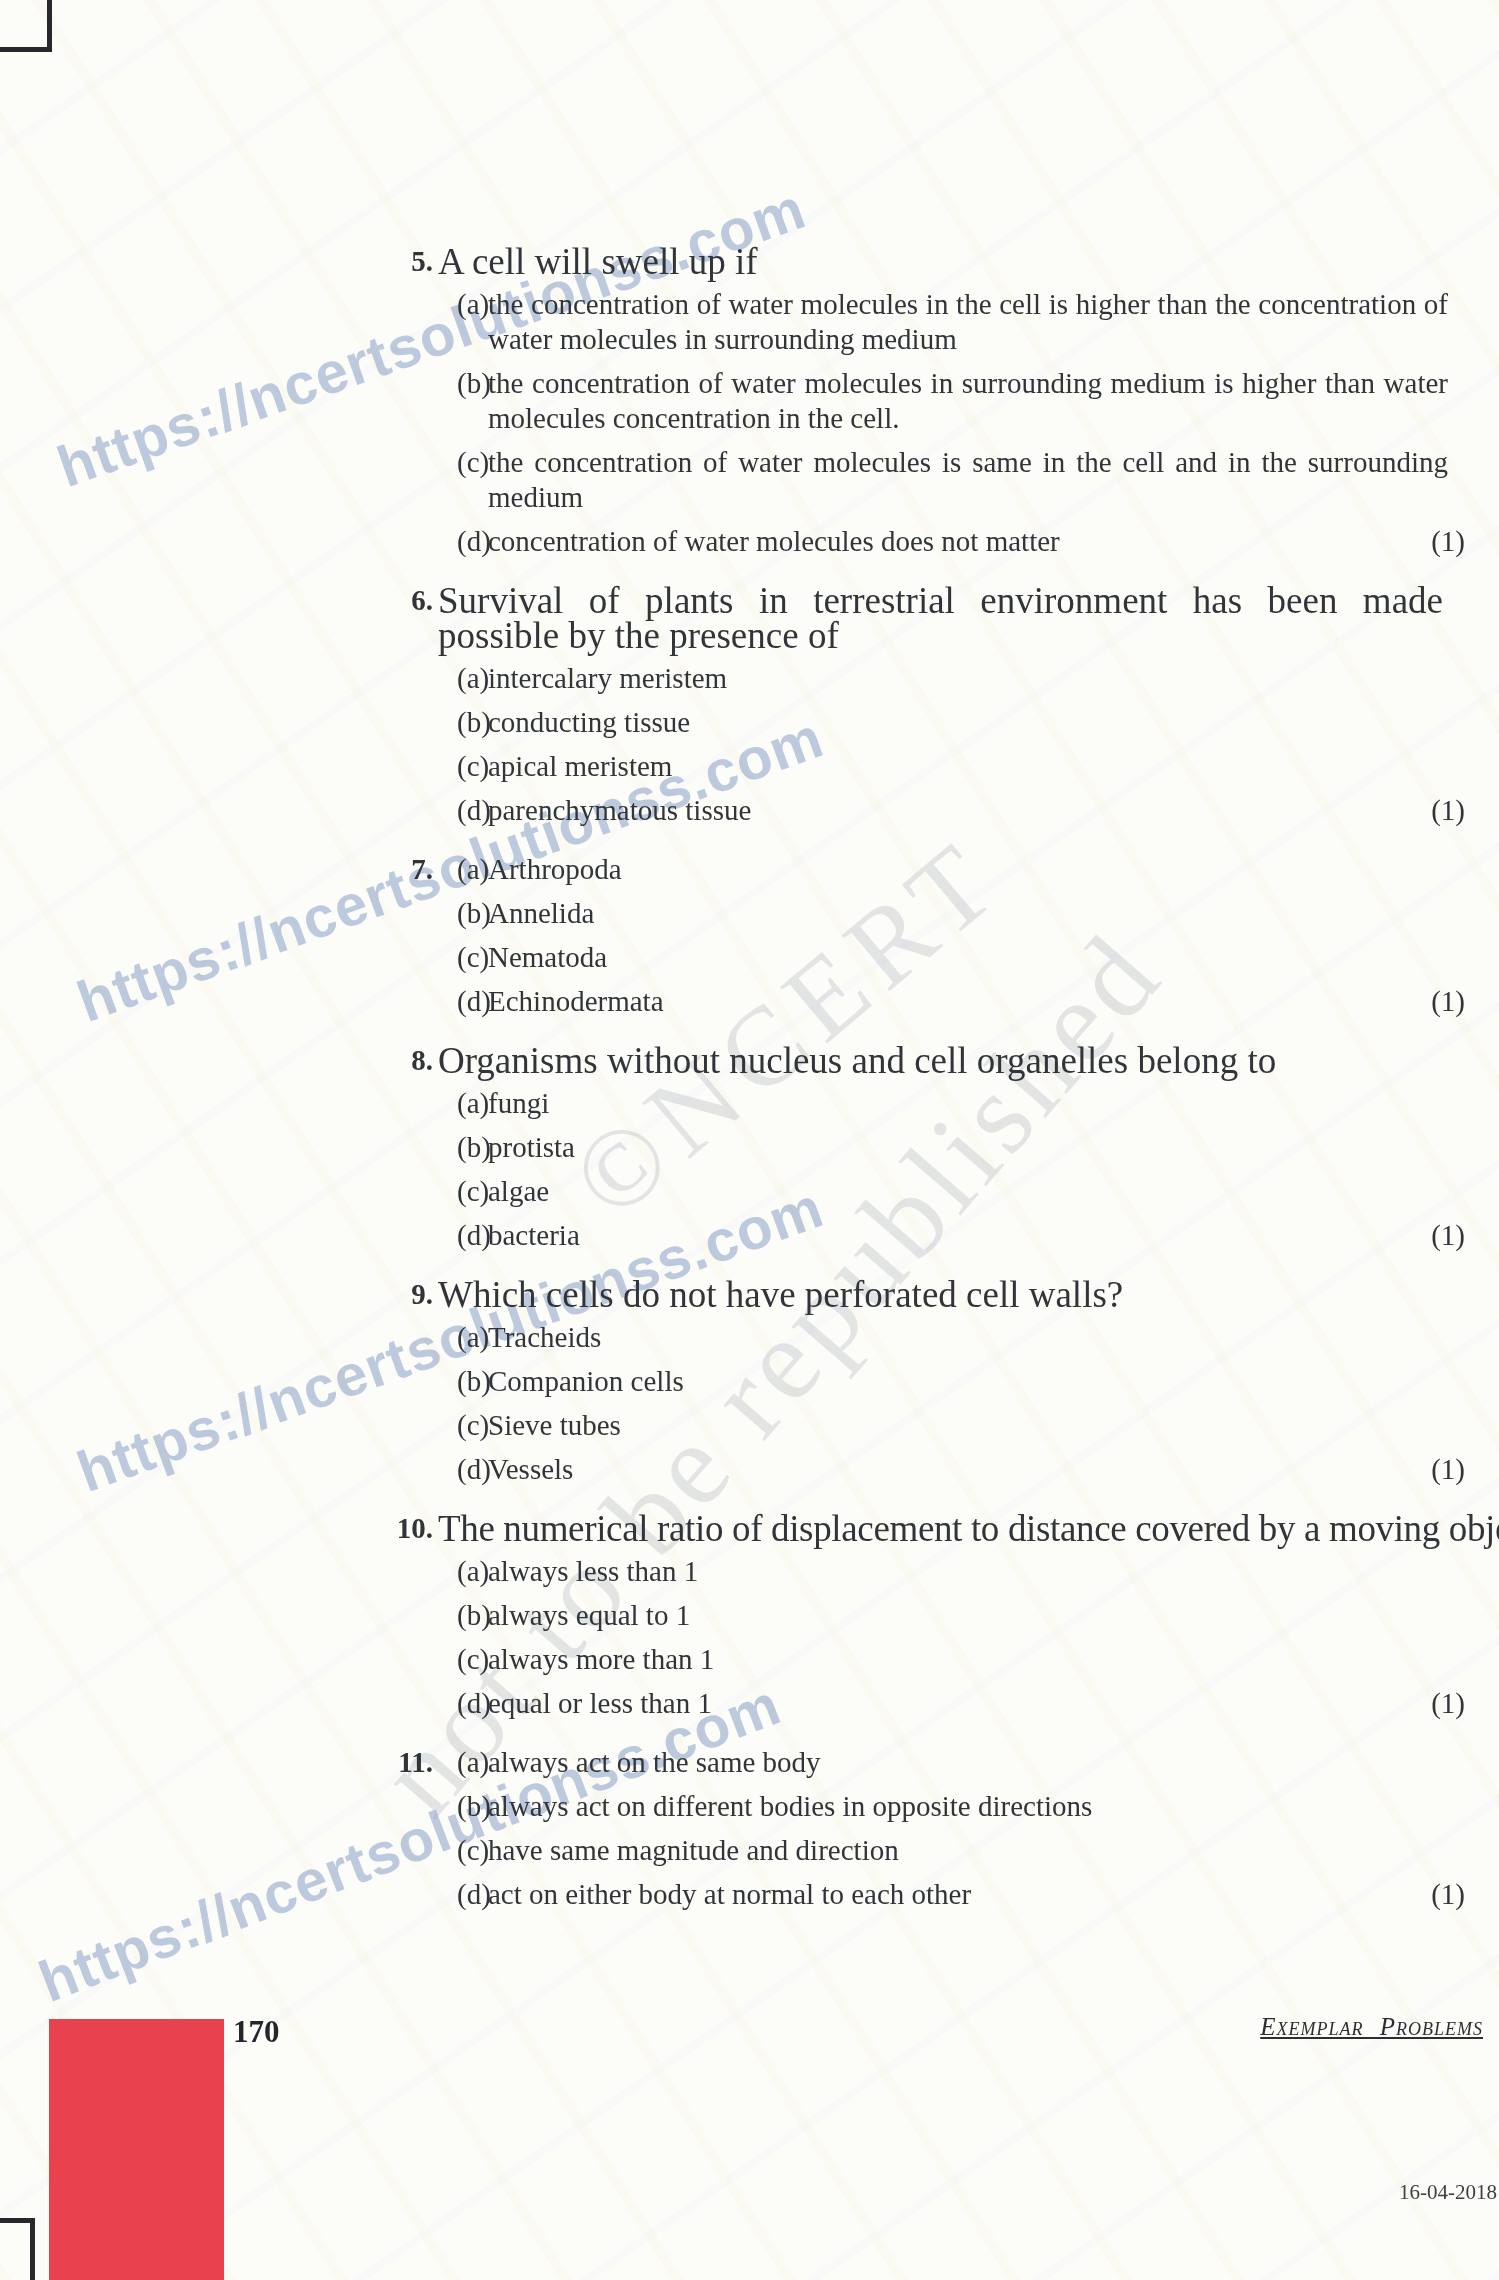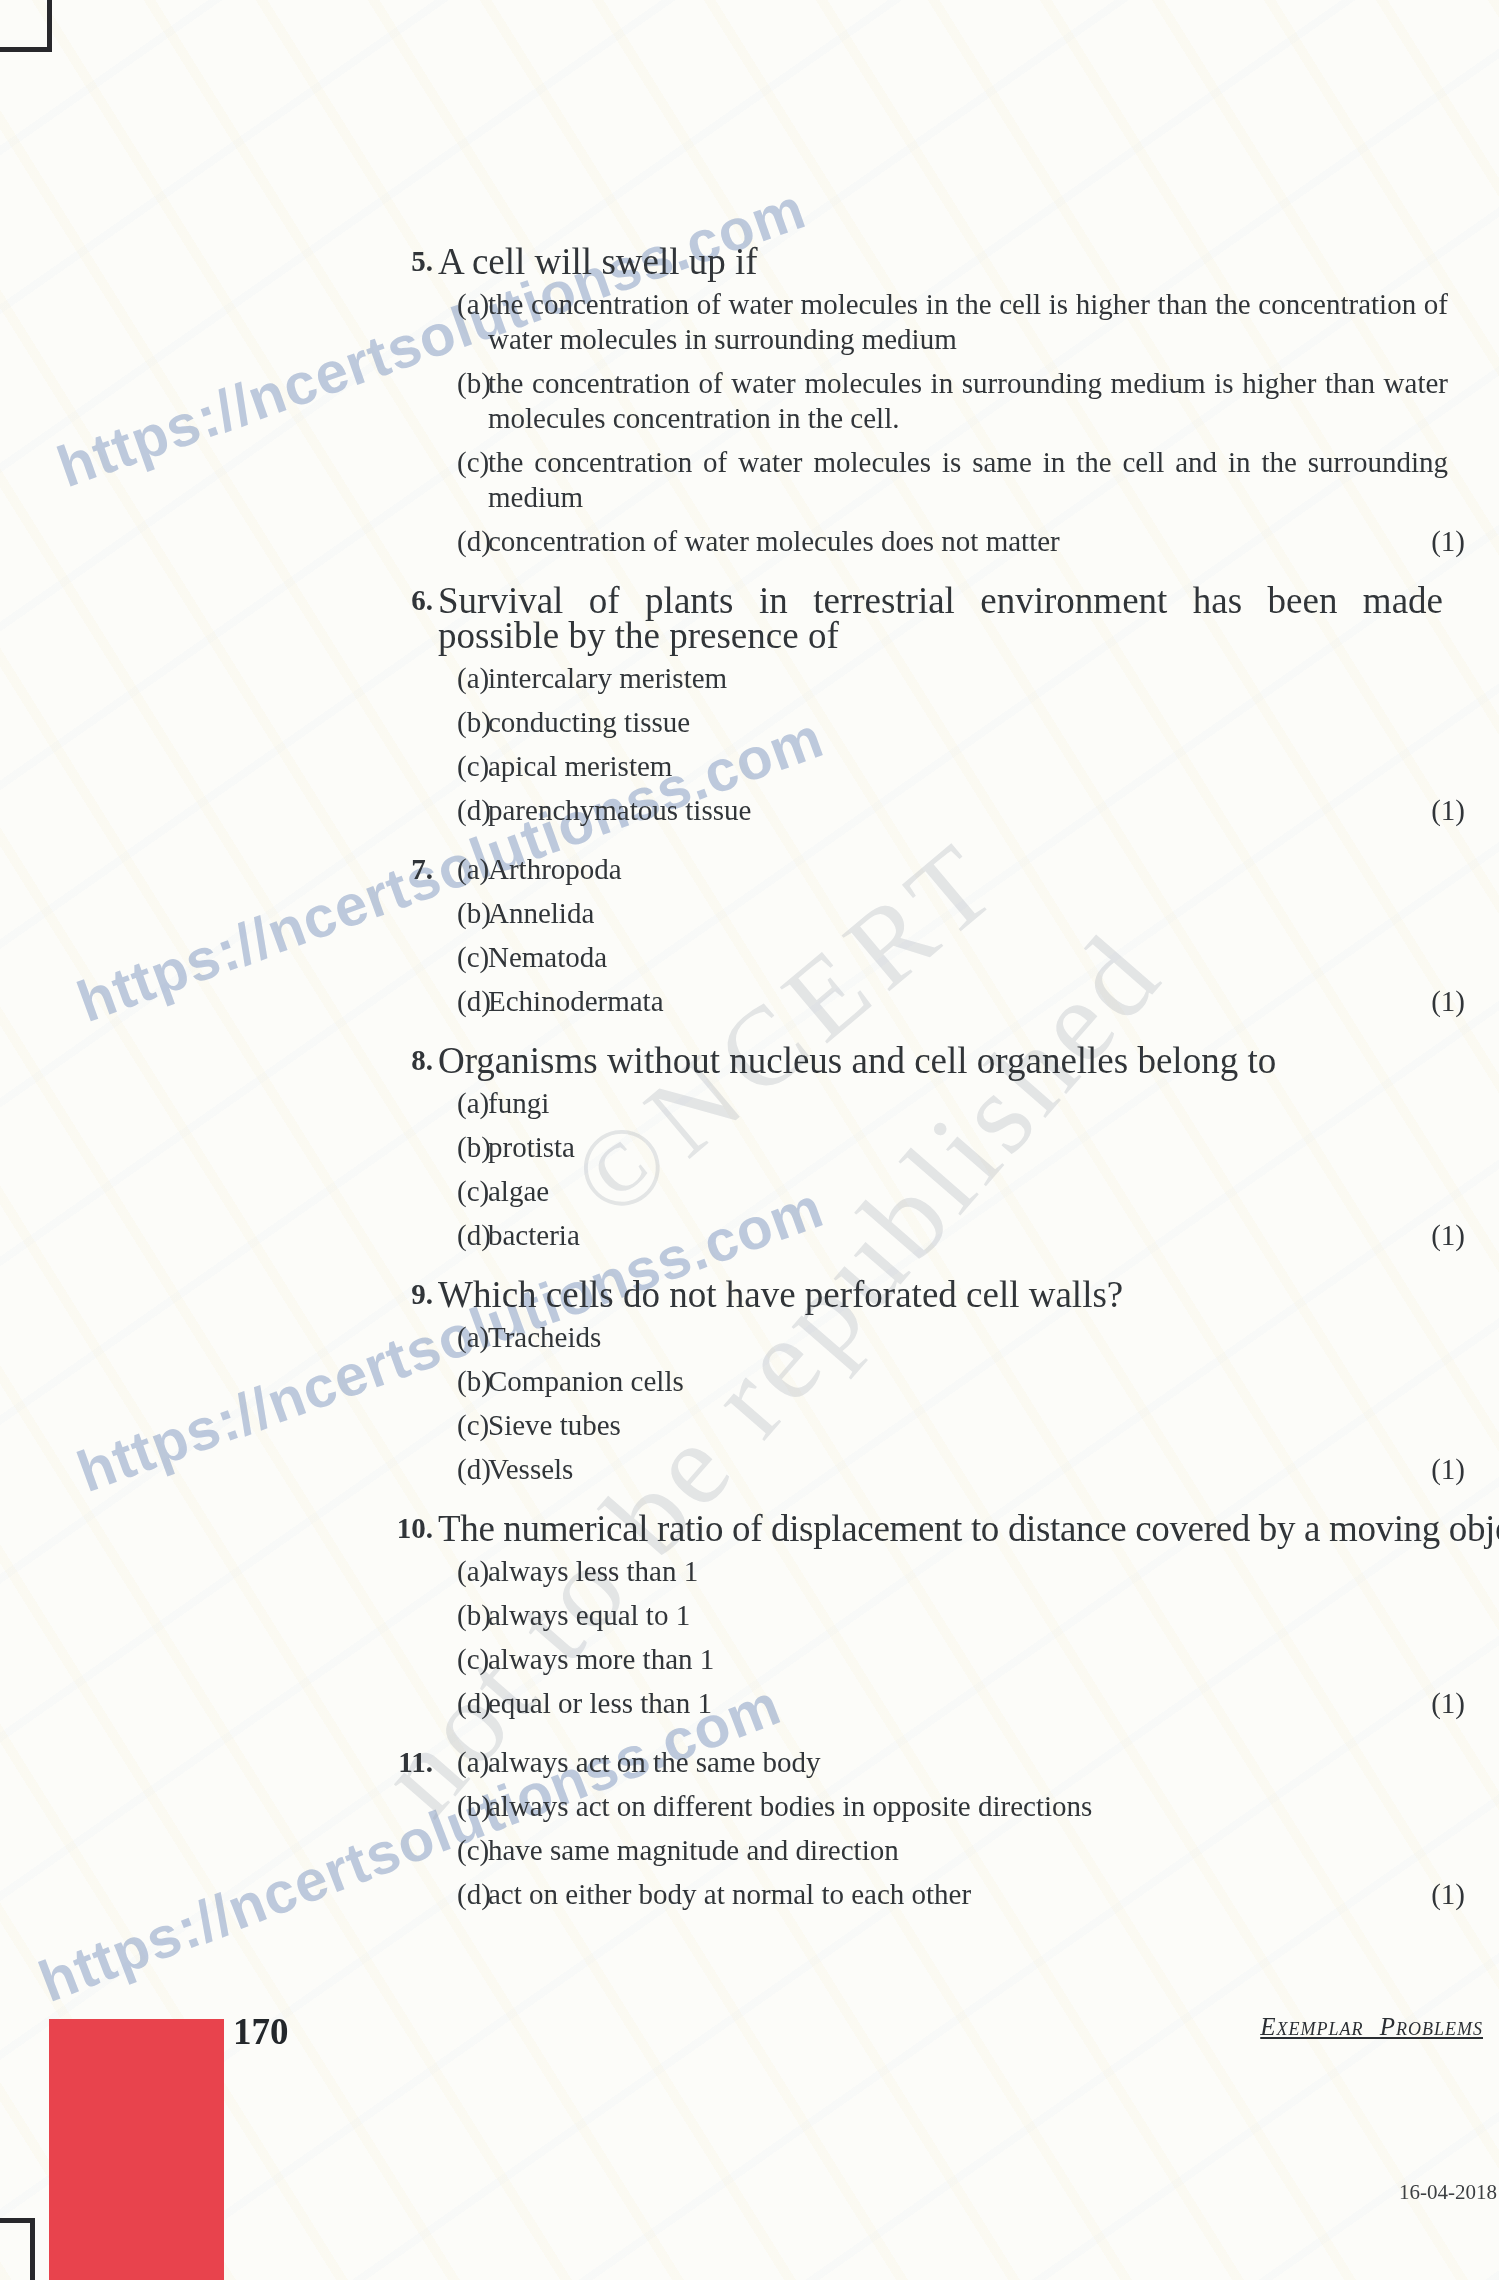--- a/index.html
+++ b/index.html
@@ -52,21 +52,21 @@
   .q-text{font-size:37px;line-height:35px;text-align:justify;max-width:1005px;margin-bottom:8px;}
   .q-text.tight{white-space:nowrap;letter-spacing:-0.35px;text-align:center;max-width:none;}
   .opt{display:flex;margin-left:19px;margin-bottom:9px;position:relative;
     font-size:29px;line-height:35px;}
   .opt:last-child{margin-bottom:0;}
   .opt-letter{flex:none;width:31px;}
   .opt-text{flex:1;text-align:justify;max-width:960px;}
   .marks{position:absolute;right:15px;top:0;font-size:29px;line-height:35px;color:#313539;}
   
   .red-block{position:absolute;left:49px;top:2019px;width:175px;height:261px;background:#e8434d;z-index:2;}
-  .page-number{position:absolute;left:233px;top:2014px;font-size:37px;font-weight:bold;
+  .page-number{position:absolute;left:233px;top:2014px;font-size:31px;font-weight:bold;
     line-height:35px;color:#23272b;z-index:2;text-align:center;}
   .book-title{position:absolute;right:16px;top:2013px;font-size:25px;font-style:italic;
     font-variant:small-caps;letter-spacing:1px;word-spacing:9px;color:#2a2e33;z-index:2;text-decoration:underline;}
   .print-date{position:absolute;right:2px;top:2180px;font-family:Liberation Serif, serif;
     font-size:21px;color:#3c3f42;z-index:2;}
 </style>
 </head>
 <body>
 
 <div class="page">

